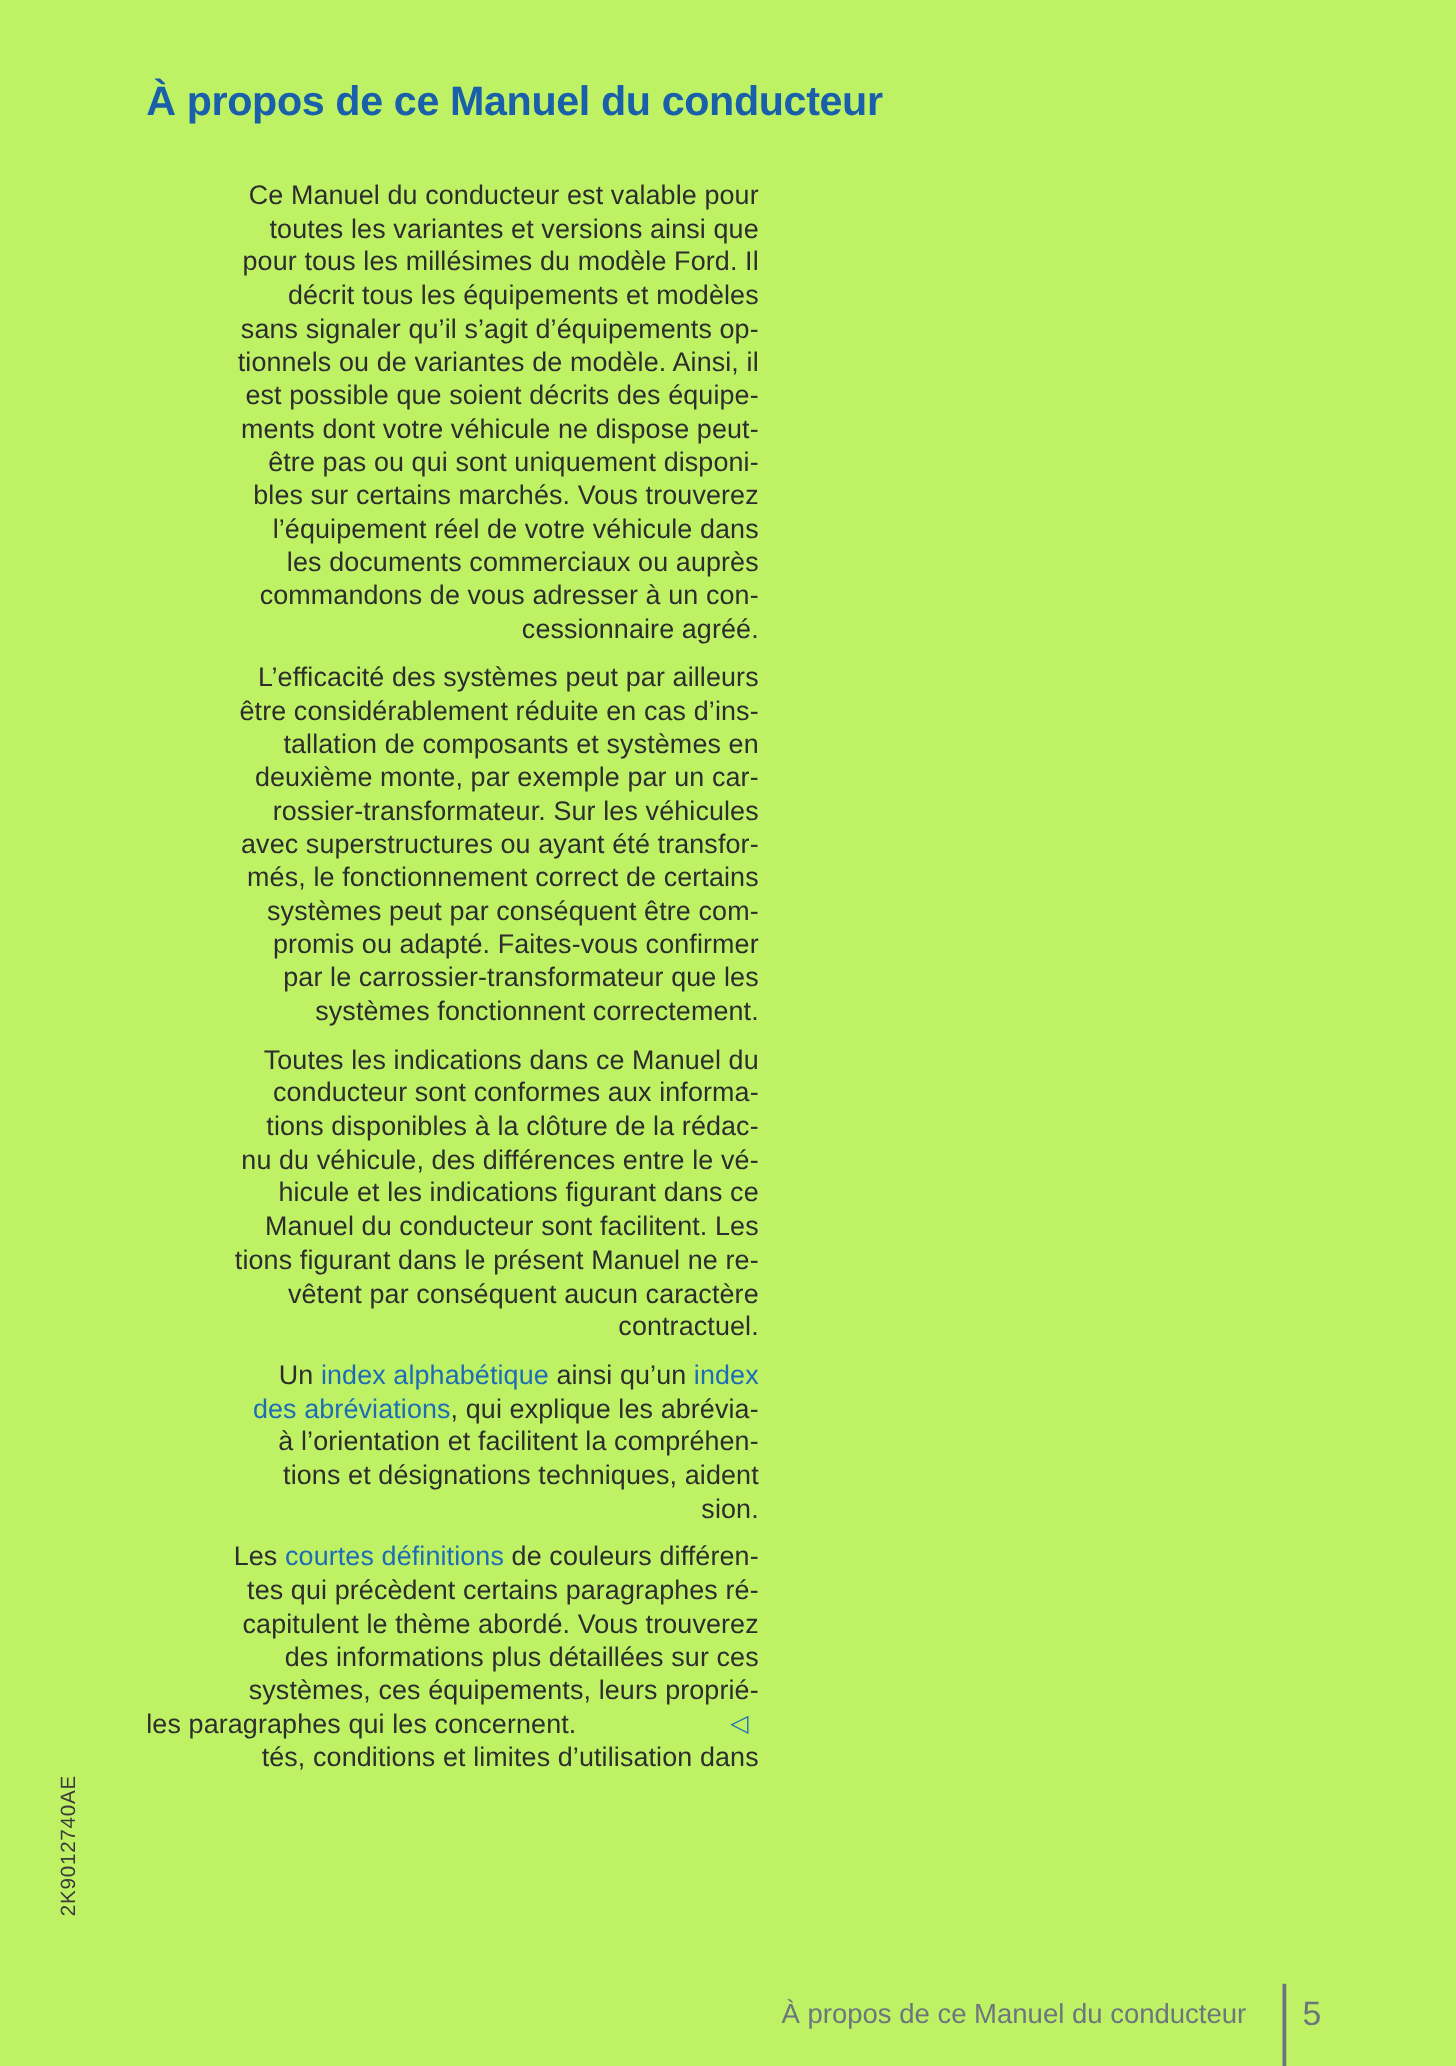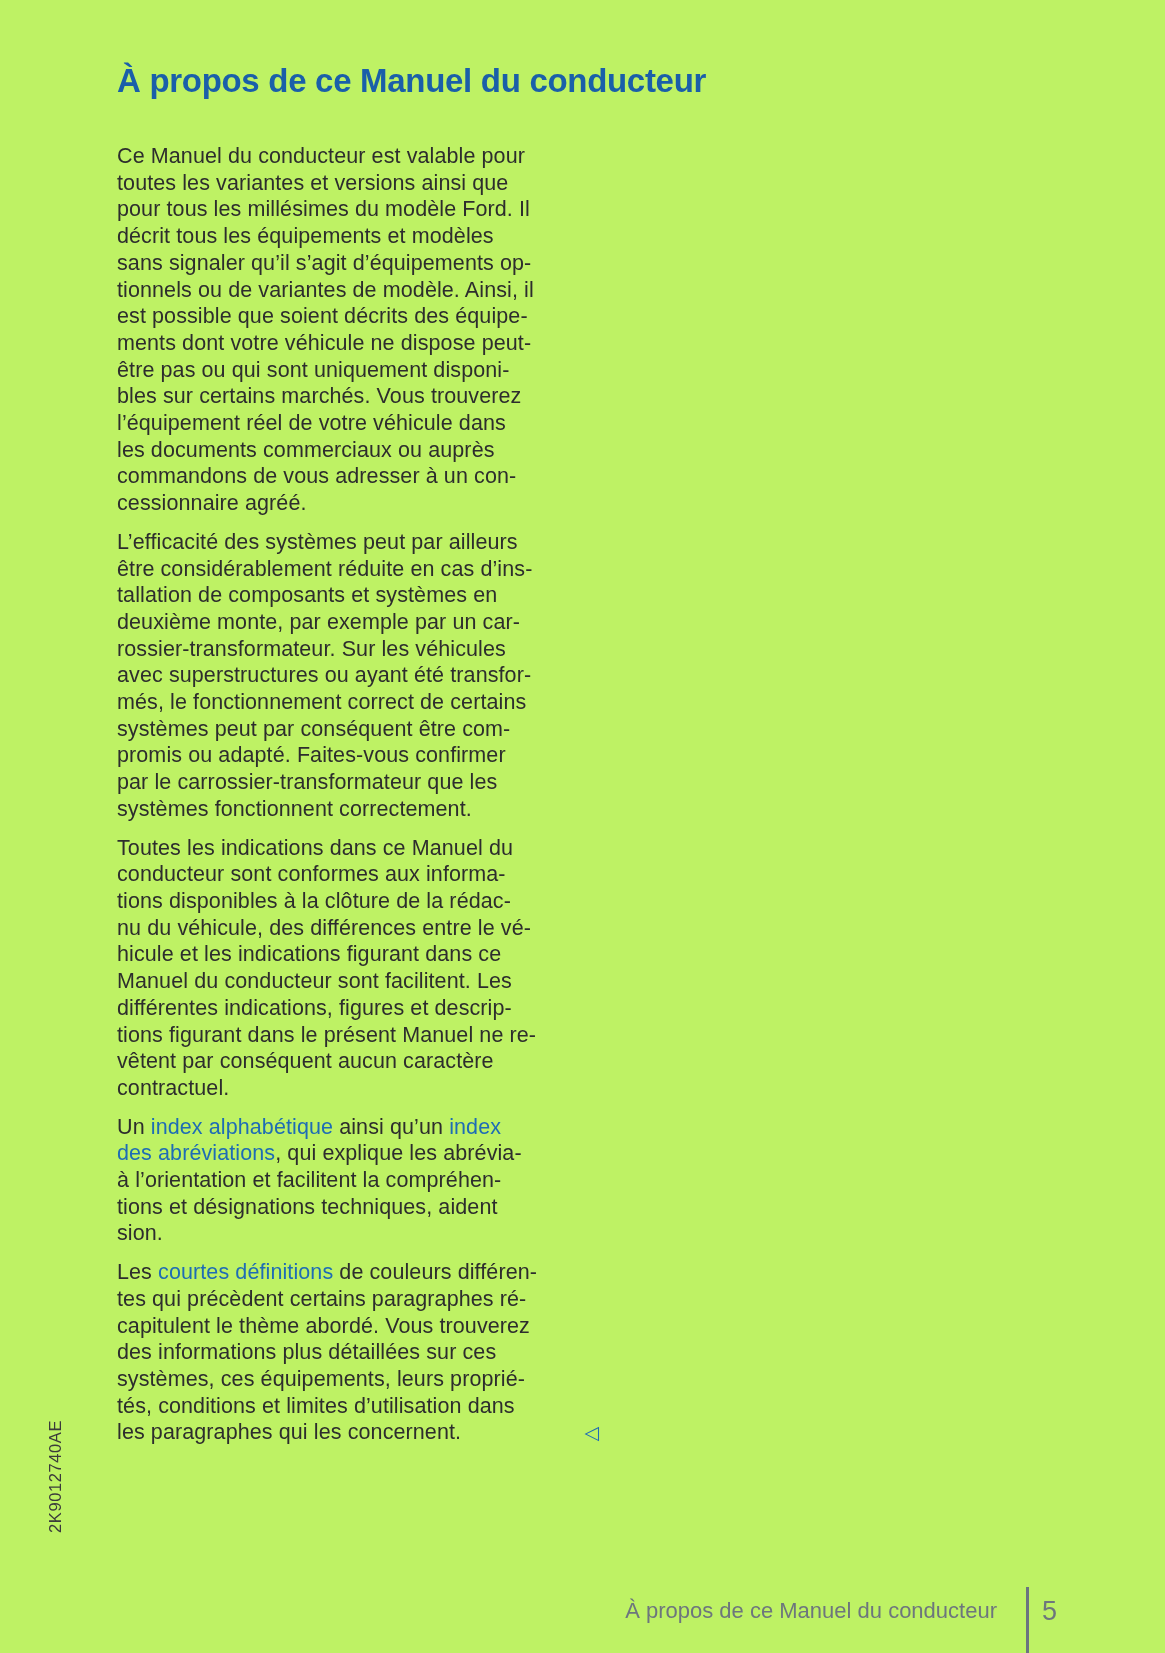--- a/index.html
+++ b/index.html
@@ -17,21 +17,21 @@
     font-size:33px; font-weight:700; letter-spacing:-0.3px;
     color:var(--heading-blue,#1a5fa9);
     white-space:nowrap;
   }
   .content {
     position:absolute; left:117px; top:143px; width:490px;
     font-size:21.5px; line-height:26.7px;
     color:var(--body-text,#2d2d2d);
     letter-spacing:0.1px;
   }
-  .para { margin:0 0 12px 0; }
+  .para { margin:0 0 12px 0;text-align:right; }
   .line { white-space:nowrap; }
   .last-line { display:flex; justify-content:space-between; align-items:center; width:482px; }
   .link { color:var(--link-blue,#1e6cb5); cursor:pointer; }
   .end-marker {
     color:var(--link-blue,#1e6cb5);
     font-size:19px; line-height:1;
     font-family:"DejaVu Sans",sans-serif;
   }
   .doc-code {
     position:absolute; left:46px; top:1418px; height:115px;
@@ -91,43 +91,42 @@
         <div class="line"><span>par le carrossier-transformateur que les</span></div>
         <div class="line"><span>systèmes fonctionnent correctement.</span></div>
       </div>
       <div class="para">
         <div class="line"><span>Toutes les indications dans ce Manuel du</span></div>
         <div class="line"><span>conducteur sont conformes aux informa-</span></div>
         <div class="line"><span>tions disponibles à la clôture de la rédac-</span></div>
         <div class="line"><span>nu du véhicule, des différences entre le vé-</span></div>
         <div class="line"><span>hicule et les indications figurant dans ce</span></div>
         <div class="line"><span>Manuel du conducteur sont facilitent. Les</span></div>
-        <div class="line"><span>différentes indications, figures et descrip-</span></div>
         <div class="line"><span>tions figurant dans le présent Manuel ne re-</span></div>
         <div class="line"><span>vêtent par conséquent aucun caractère</span></div>
         <div class="line"><span>contractuel.</span></div>
       </div>
       <div class="para">
         <div class="line"><span>Un </span><span class="link">index alphabétique</span><span> ainsi qu’un </span><span class="link">index</span></div>
         <div class="line"><span class="link">des abréviations</span><span>, qui explique les abrévia-</span></div>
         <div class="line"><span>à l’orientation et facilitent la compréhen-</span></div>
         <div class="line"><span>tions et désignations techniques, aident</span></div>
         <div class="line"><span>sion.</span></div>
       </div>
       <div class="para">
         <div class="line"><span>Les </span><span class="link">courtes définitions</span><span> de couleurs différen-</span></div>
         <div class="line"><span>tes qui précèdent certains paragraphes ré-</span></div>
         <div class="line"><span>capitulent le thème abordé. Vous trouverez</span></div>
         <div class="line"><span>des informations plus détaillées sur ces</span></div>
         <div class="line"><span>systèmes, ces équipements, leurs proprié-</span></div>
-        <div class="line"><span>tés, conditions et limites d’utilisation dans</span></div>
         <div class="line last-line">
           <span>les paragraphes qui les concernent.</span>
           <span class="end-marker">◁</span>
         </div>
+        <div class="line"><span>tés, conditions et limites d’utilisation dans</span></div>
       </div>
     </div>
 
   <div class="doc-code">2K9012740AE</div>
 
   <div class="footer-title">À propos de ce Manuel du conducteur</div>
   <div class="footer-divider"></div>
   <div class="page-number">5</div>
 </div>
 

